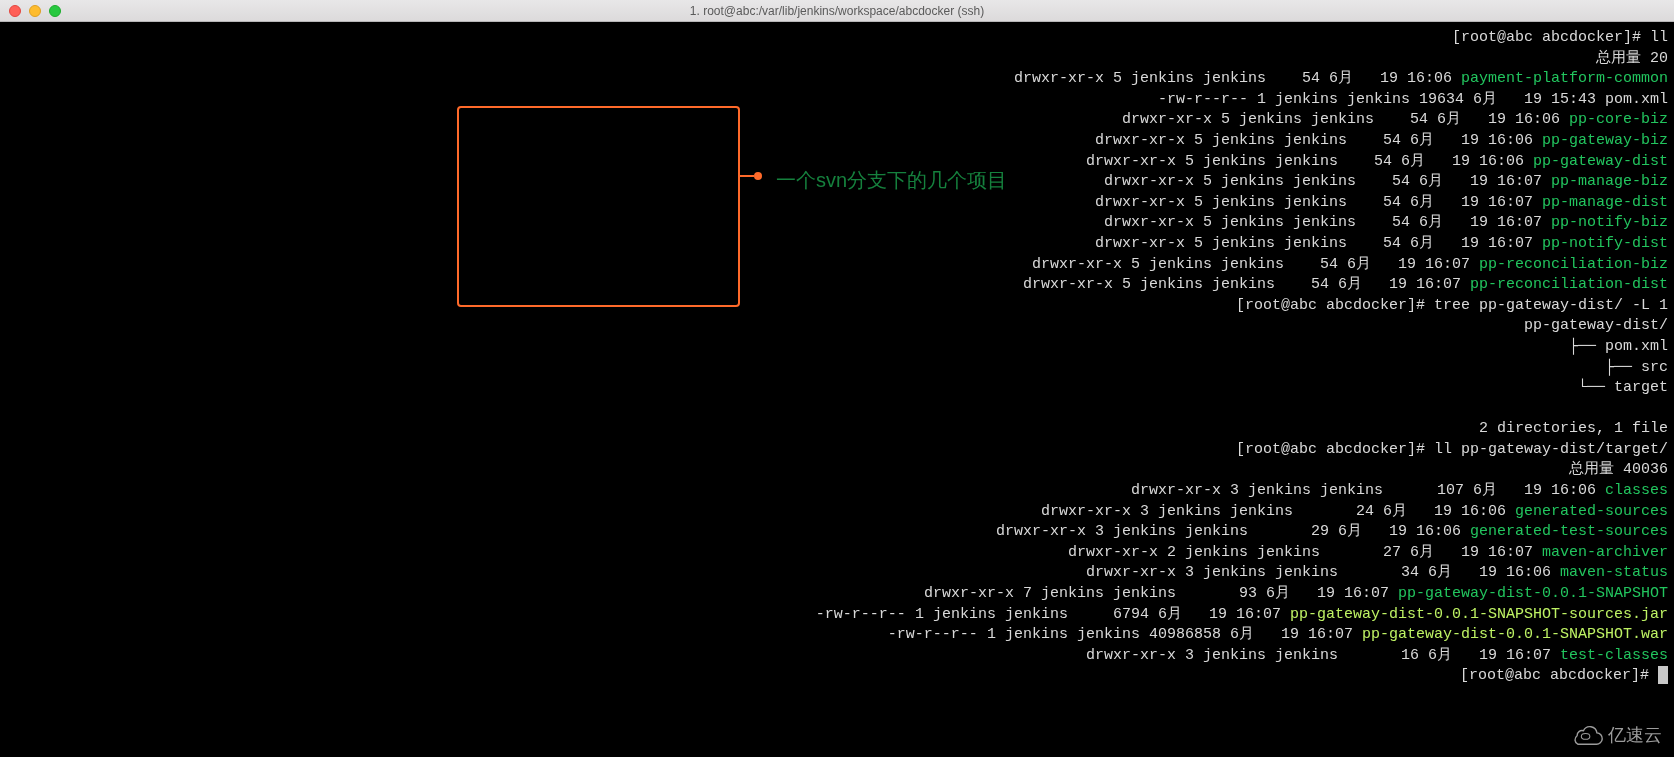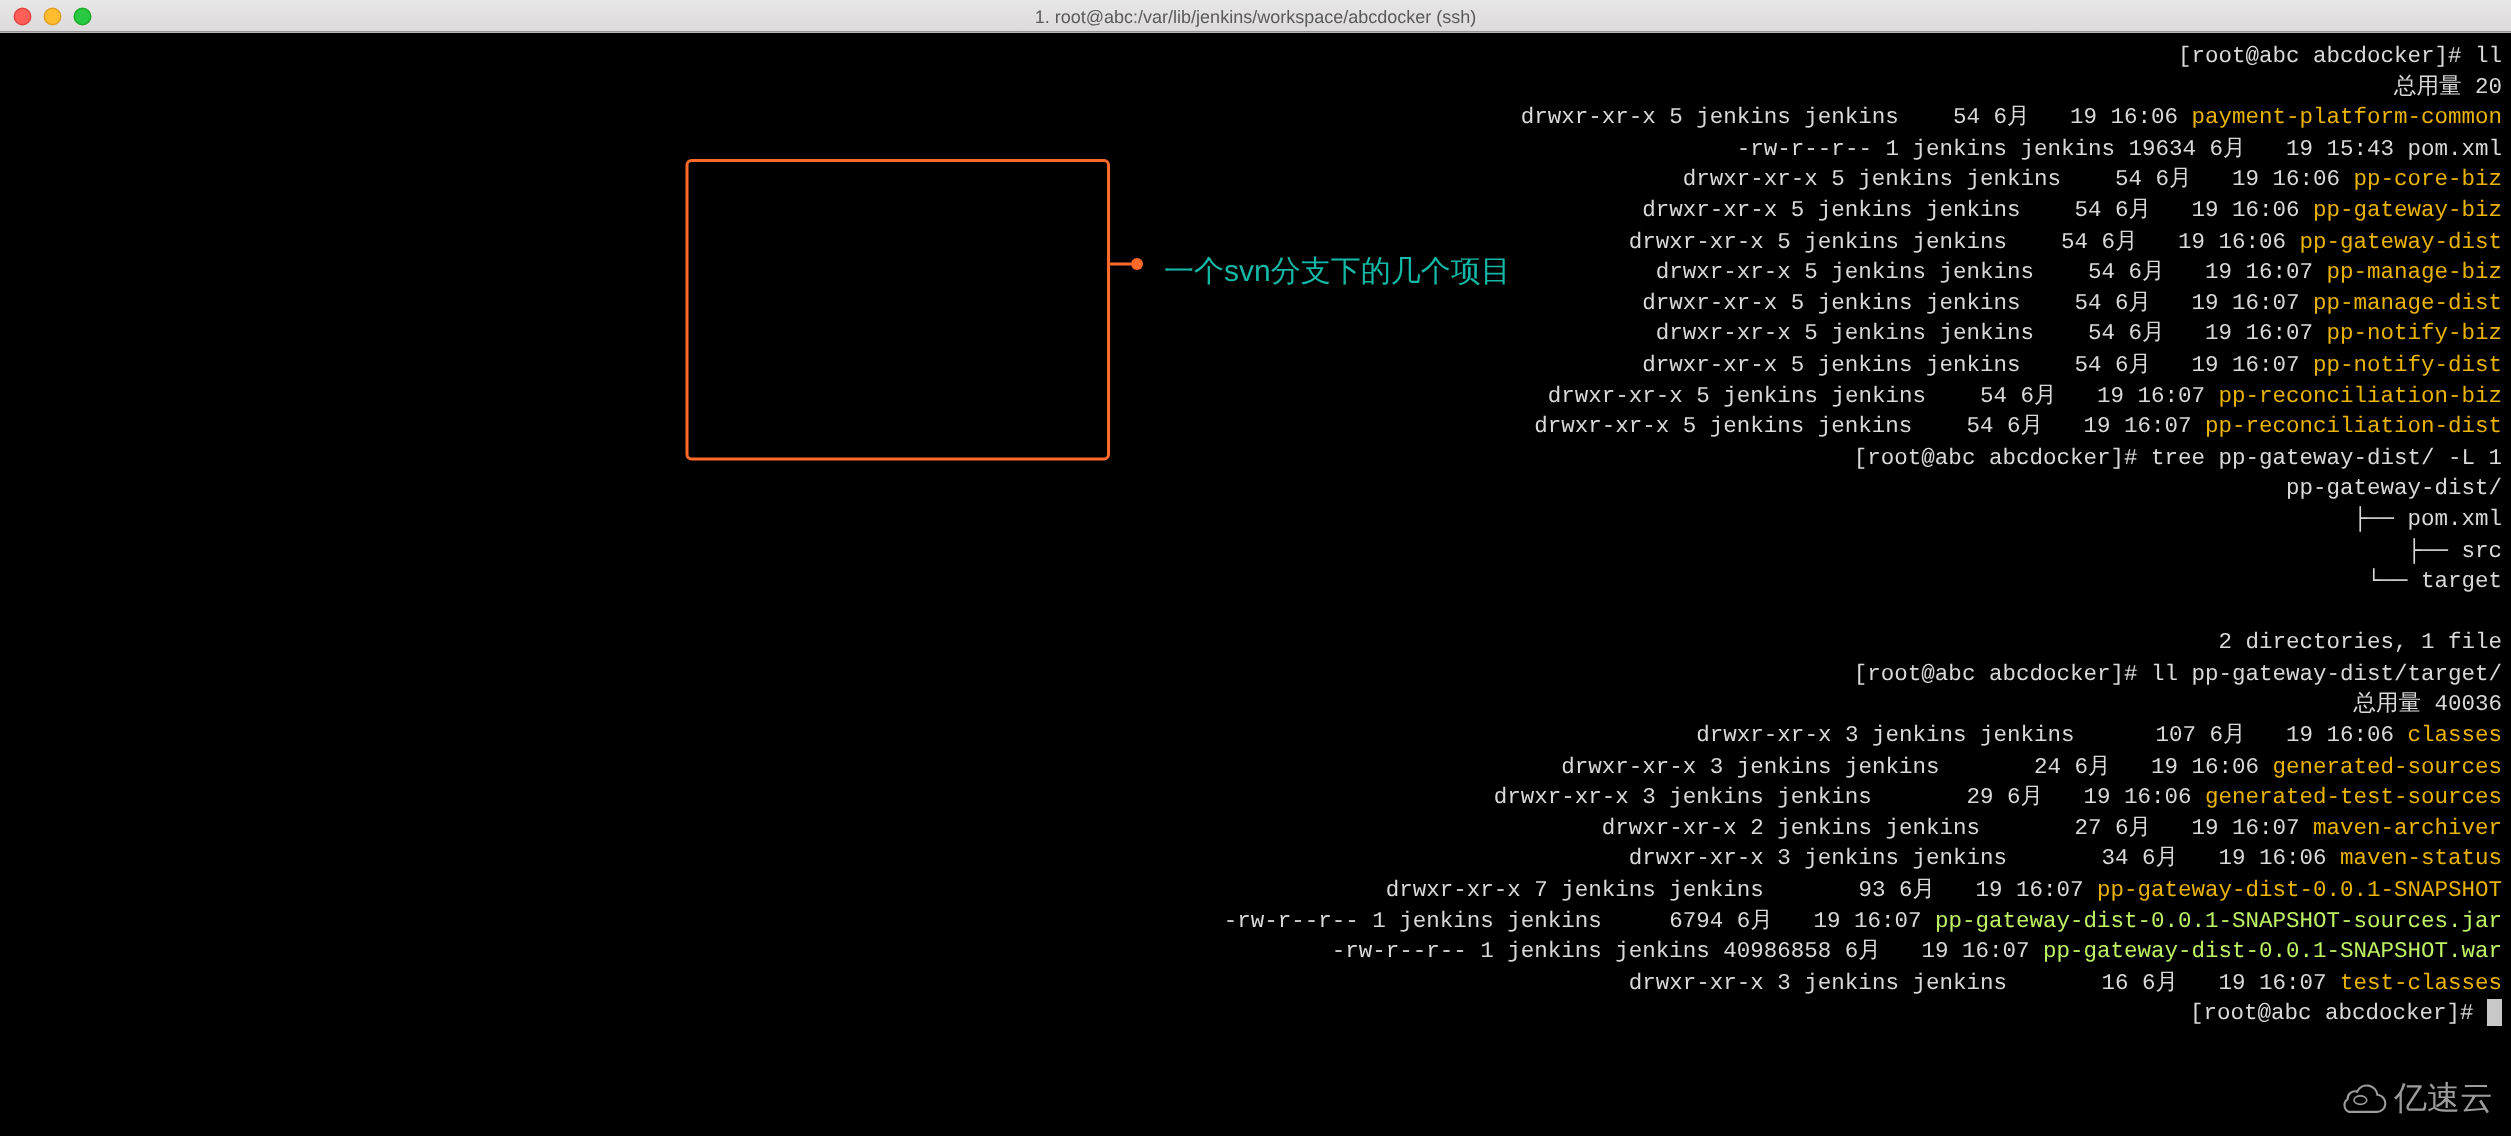--- a/index.html
+++ b/index.html
@@ -30,21 +30,21 @@
   .yellow { background: #febc2e; border: 0.5px solid #dfa023; }
   .green { background: #28c840; border: 0.5px solid #1dac2c; }
   .title { position: absolute; left: 50%; transform: translateX(-50%); }
   .terminal {
     padding: 6px 6px;
     line-height: 20.6px;
     white-space: pre;
     position: relative;
     text-align: right;
   }
-  .blue { color: #eab308; }
+  .blue { color: #22c55e; }
   .magenta { color: #bef264; }
   .highlight-box {
     position: absolute;
     border: 2px solid #ff6a2a;
     border-radius: 4px;
     left: 457px;
     top: 106px;
     width: 283px;
     height: 201px;
     pointer-events: none;
@@ -64,35 +64,35 @@
     width: 8px; height: 8px;
     border-radius: 50%;
     background: #ff6a2a;
   }
   .annotation-text {
     position: absolute;
     left: 776px;
     top: 167px;
     font-family: "PingFang SC","Hiragino Sans GB","Microsoft YaHei",sans-serif;
     font-size: 20px;
-    color: #14b8a6;
+    color: #15803d;
   }
   .cursor {
     display: inline-block;
     width: 10px;
     height: 18px;
     background: #c8c8c8;
     vertical-align: text-bottom;
   }
   .watermark {
     position: absolute;
     right: 12px;
     bottom: 10px;
     font-family: "PingFang SC","Hiragino Sans GB",sans-serif;
-    font-size: 22px;
+    font-size: 18px;
     color: #b8b8b8;
     display: flex;
     align-items: center;
     gap: 4px;
     opacity: 0.85;
   }
   .watermark-cloud {
     width: 34px; height: 22px; position: relative;
   }
   .watermark-cloud svg { width: 100%; height: 100%; }

